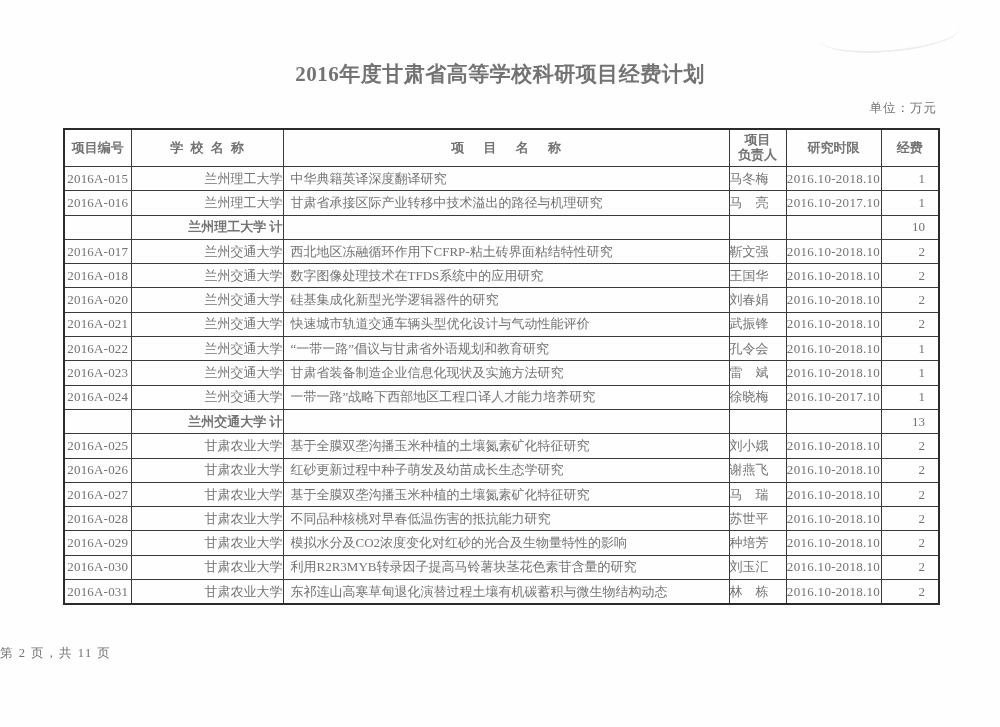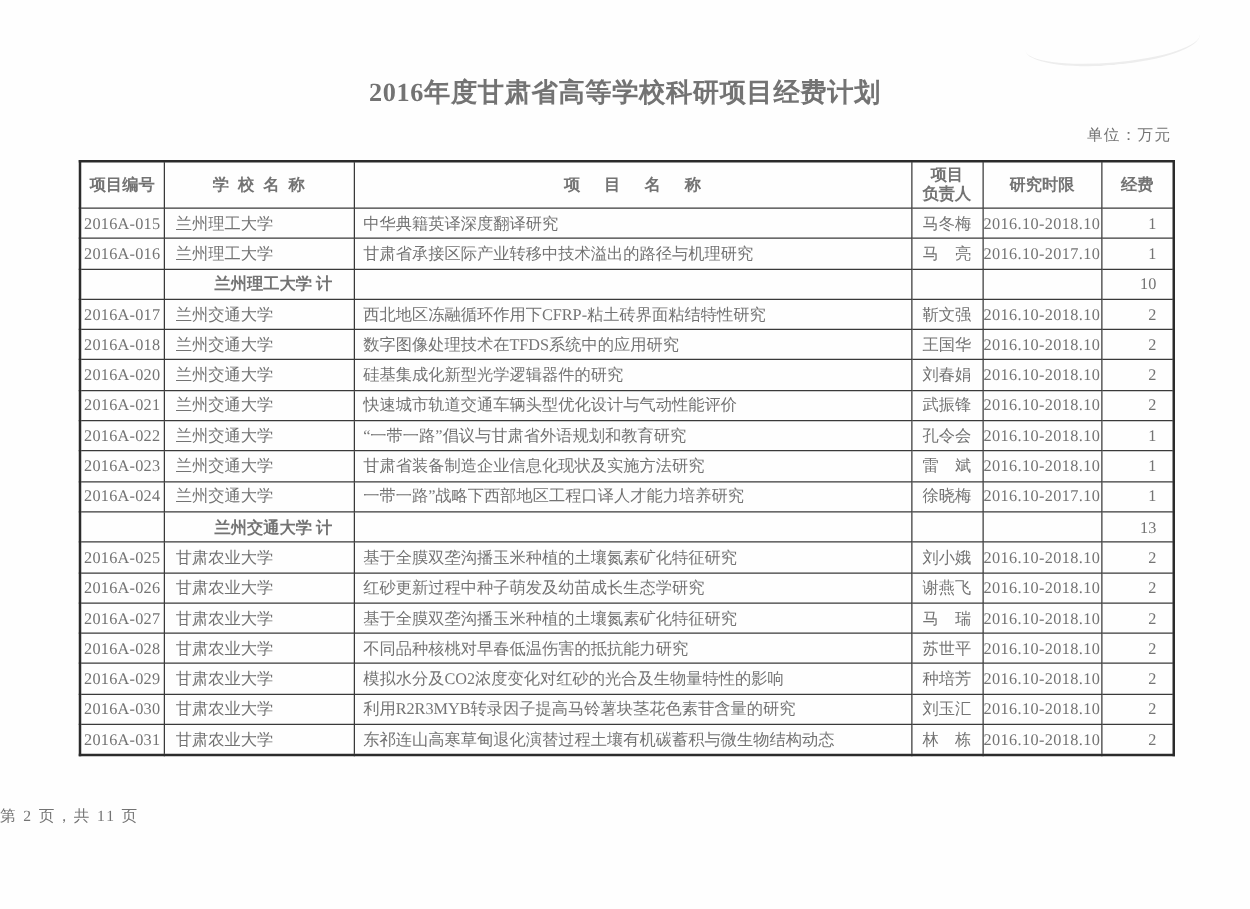--- a/index.html
+++ b/index.html
@@ -57,23 +57,23 @@
     height: 36px;
     font-weight: bold;
     font-size: 13px;
     text-align: center;
     line-height: 1.15;
   }
   .projects thead th.sp-school { word-spacing: 4px; }
   .projects thead th.sp-project { word-spacing: 16px; }
   .projects tbody td { height: 23.3px; font-size: 13px; }
   td[data-col="id"]     { text-align: center; font-size: 11.6px; letter-spacing: 0.2px; }
-  td[data-col="school"] { text-align: left; padding-left: 9px; }
+  td[data-col="school"] { text-align: right; padding-left: 9px; }
   td[data-col="project"]{ text-align: left; padding-left: 7px; }
-  td[data-col="leader"] { text-align: center; font-size: 12.5px; }
+  td[data-col="leader"] { text-align: left; font-size: 12.5px; }
   td[data-col="period"] { text-align: center; font-size: 11.8px; letter-spacing: 0.3px; }
   td[data-col="fund"]   { text-align: right; padding-right: 13px; font-size: 12.5px; }
   tr.summary td[data-col="school"] { font-weight: bold; padding-left: 40px; }
   .hdr-line { display: block; }
   .footer {
     position: absolute;
     top: 645px; left: 0;
     width: 100%;
     text-align: left;
     font-size: 12.5px;

